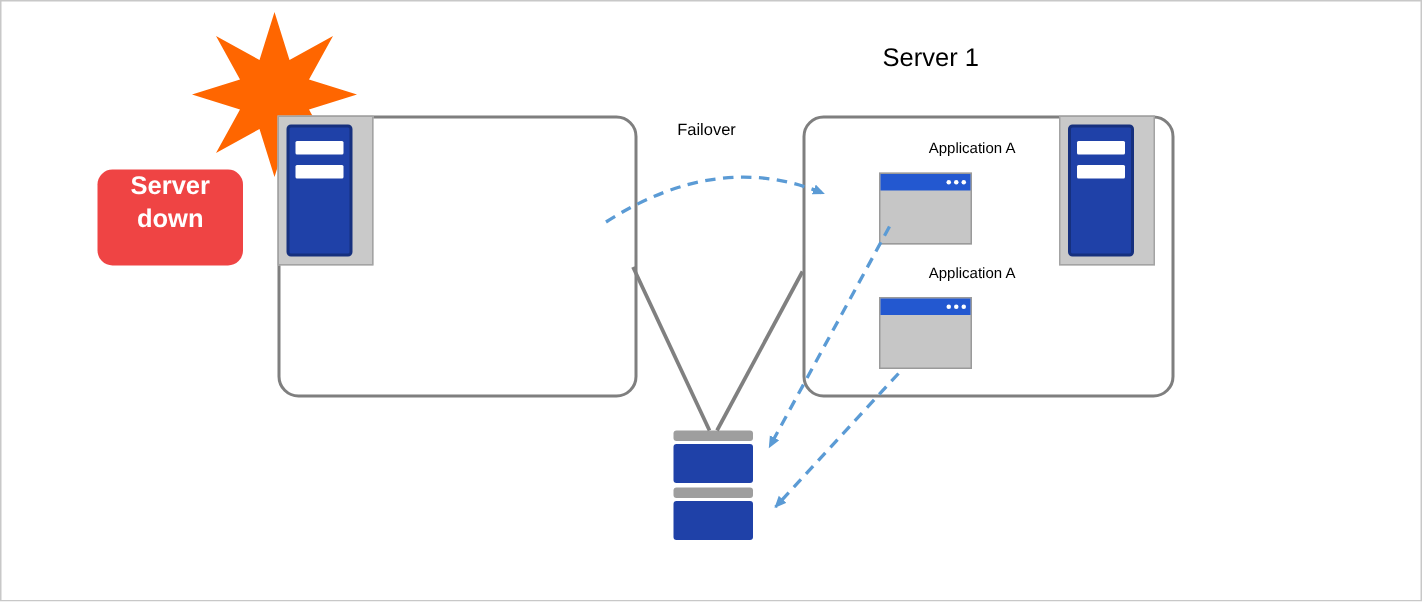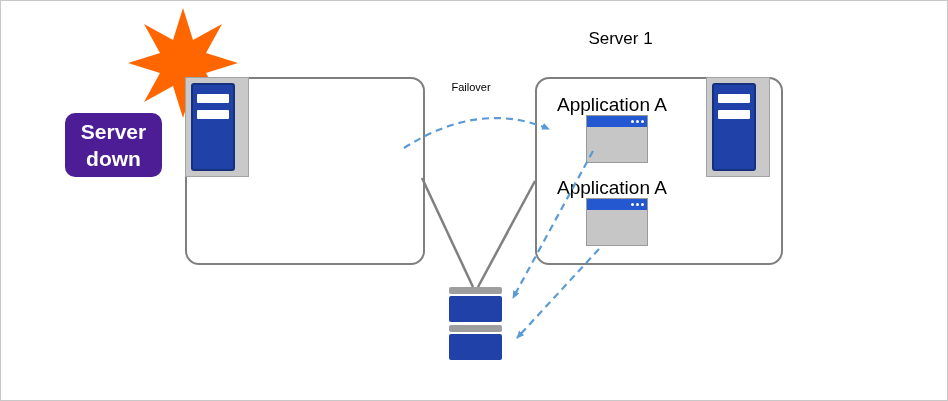--- a/index.html
+++ b/index.html
@@ -29,27 +29,27 @@
   #server1-icon { left:184px; top:76px; }
   #server2-icon { left:705px; top:76px; }
   .server-front {
     width:100%; height:100%; background:#1f41a8; border:2px solid #16307e;
     border-radius:3px; box-sizing:border-box; padding-top:9px;
   }
   .server-slot { height:9px; background:#ffffff; margin:0 4px 7px 4px; border-radius:1px; }
 
   .callout {
     position:absolute; left:64px; top:112px; width:97px; height:64px;
-    background:#4c1d95; border-radius:10px; color:#ffffff; font-weight:bold;
-    font-size:21px; line-height:1.3; display:flex; align-items:center;
+    background:#ef4444; border-radius:10px; color:#ffffff; font-weight:bold;
+    font-size:17px; line-height:1.3; display:flex; 
     justify-content:center; text-align:center;
   }
   .callout span { display:block; width:70px; }
 
-  .app-label { position:absolute; color:#000; font-size:19px; text-align:left; width:120px; white-space:nowrap; }
+  .app-label { position:absolute; color:#000; font-size:10px; text-align:right; width:120px; white-space:nowrap; }
   #app1-label { left:556px; top:93px; }
   #app2-label { left:556px; top:176px; }
 
   .app-window {
     position:absolute; width:62px; height:48px; background:#c6c6c6;
     border:1px solid #9a9a9a; box-sizing:border-box;
   }
   #app1-window { left:585px; top:114px; }
   #app2-window { left:585px; top:197px; }
   .app-titlebar {

